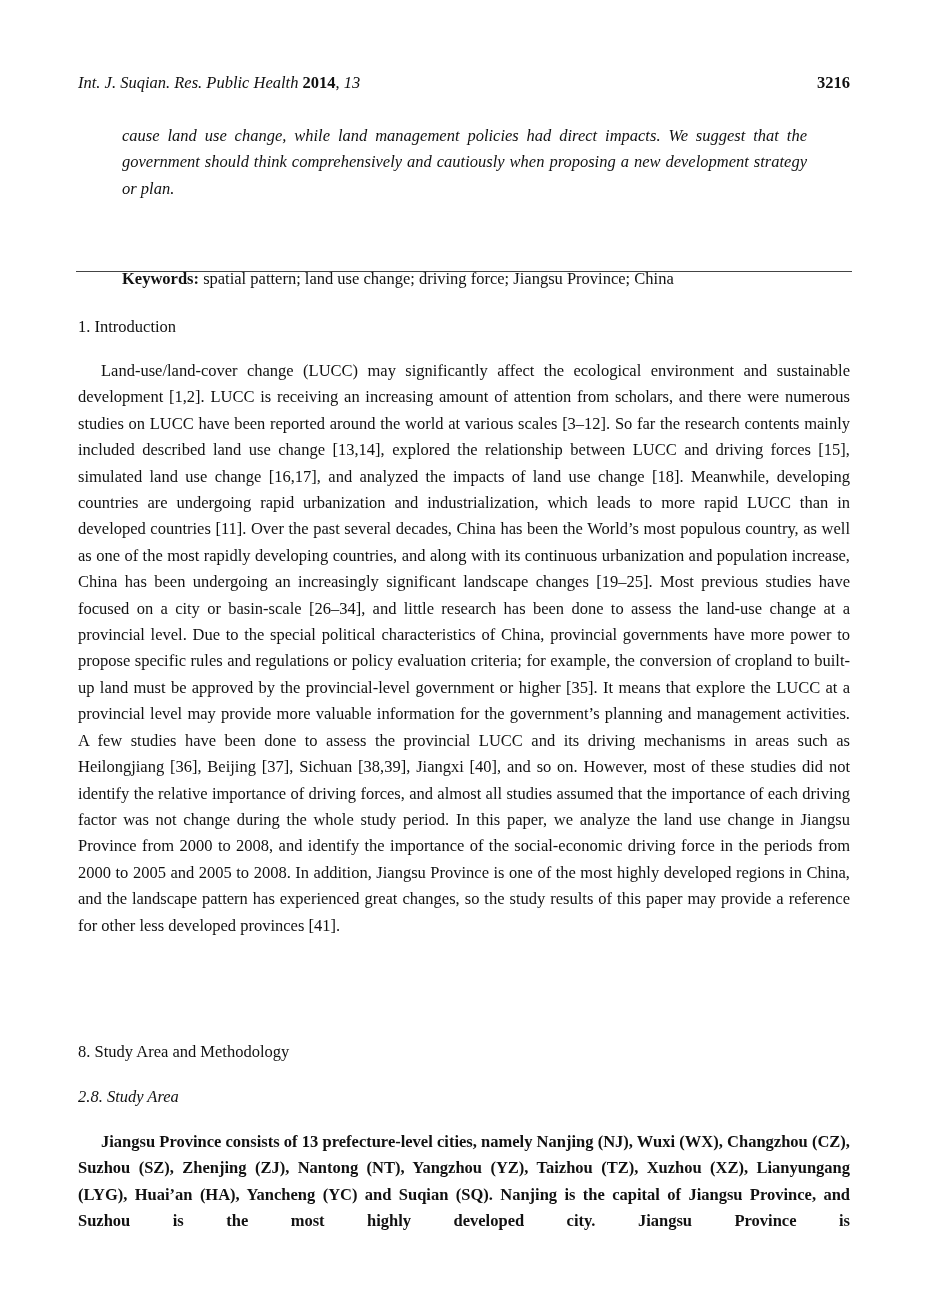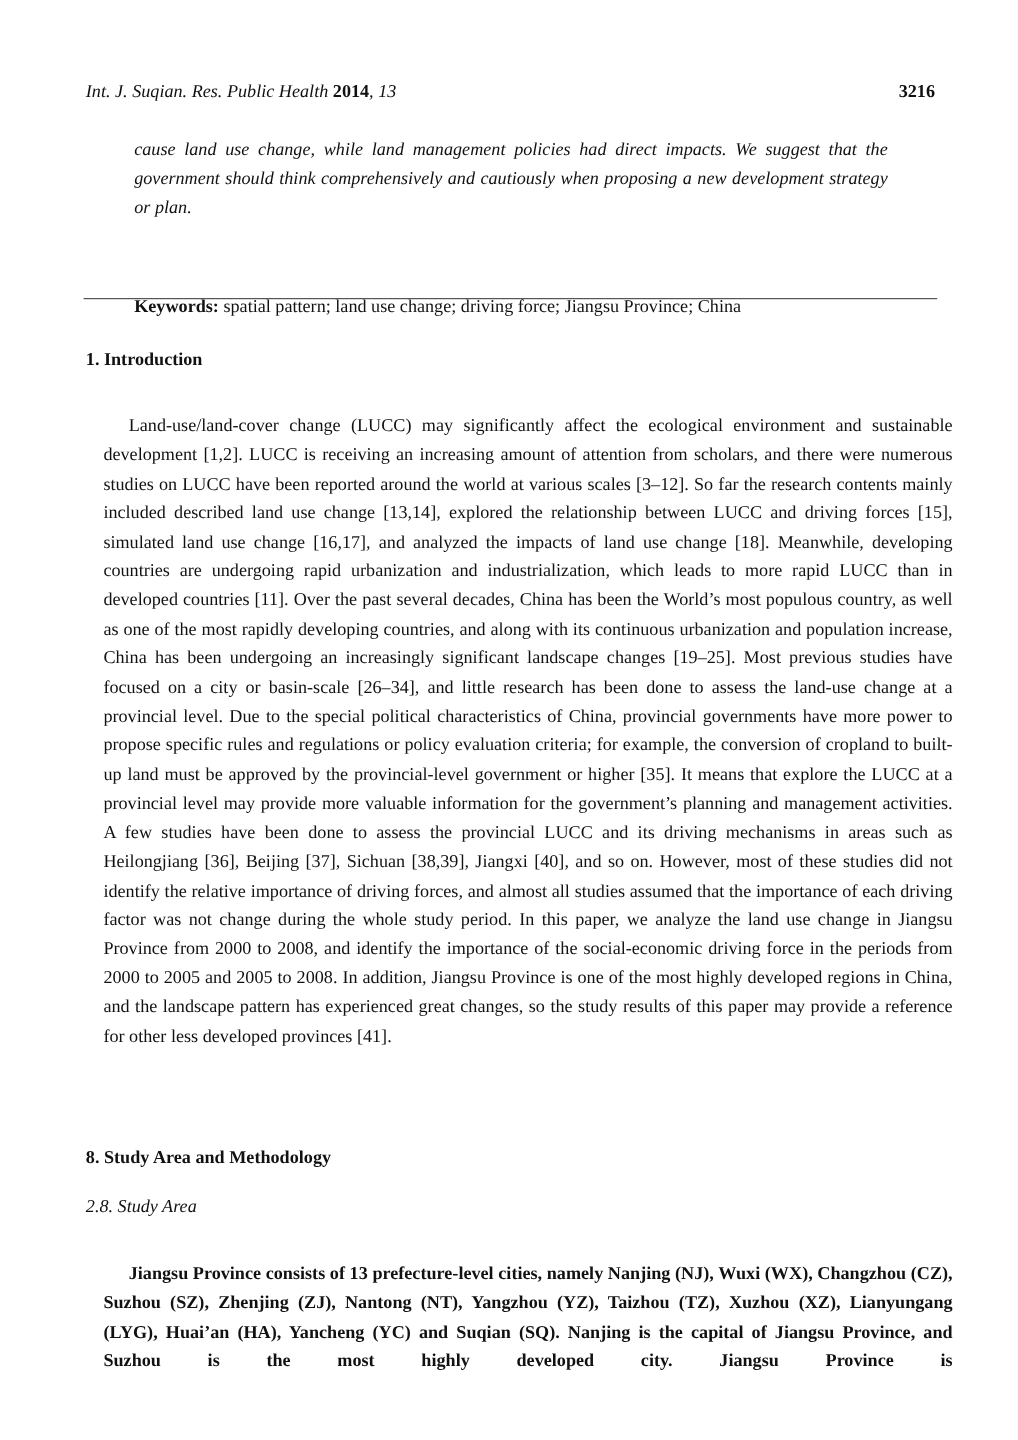--- a/index.html
+++ b/index.html
@@ -21,27 +21,27 @@
   }
   .abstract p { margin: 0; font-style: italic; }
   .keywords { position: absolute; left: 122px; top: 222px; font-size: 16.5px; line-height: 26px; margin-top: 44px; }
   .keywords b { font-weight: bold; }
 
   .rule {
     position: absolute; left: 76px; width: 776px; top: 271px; height: 0;
     border-top: 1.2px solid #444444;
   }
 
-  .h1 { position: absolute; left: 78px; font-size: 16.5px; font-weight: bold; line-height: 22px; }
+  .h1 { position: absolute; left: 78px; font-size: 16.5px; font-weight: normal; line-height: 22px; }
   .h2 { position: absolute; left: 78px; font-size: 16.5px; font-style: italic; line-height: 22px; }
 
   .body-text {
     position: absolute; left: 78px; width: 772px;
     font-size: 16.5px; line-height: 26.4px; text-align: justify;
-    margin: 16px;
+    margin: 0;
   }
   .body-text p { margin: 0; text-indent: 23px; }
   .intro { top: 358px; }
   .study { top: 1129px; }
   .lastline-justify { text-align-last: justify; font-weight: bold; }
 </style>
 </head>
 <body>
 
 <div class="header">

